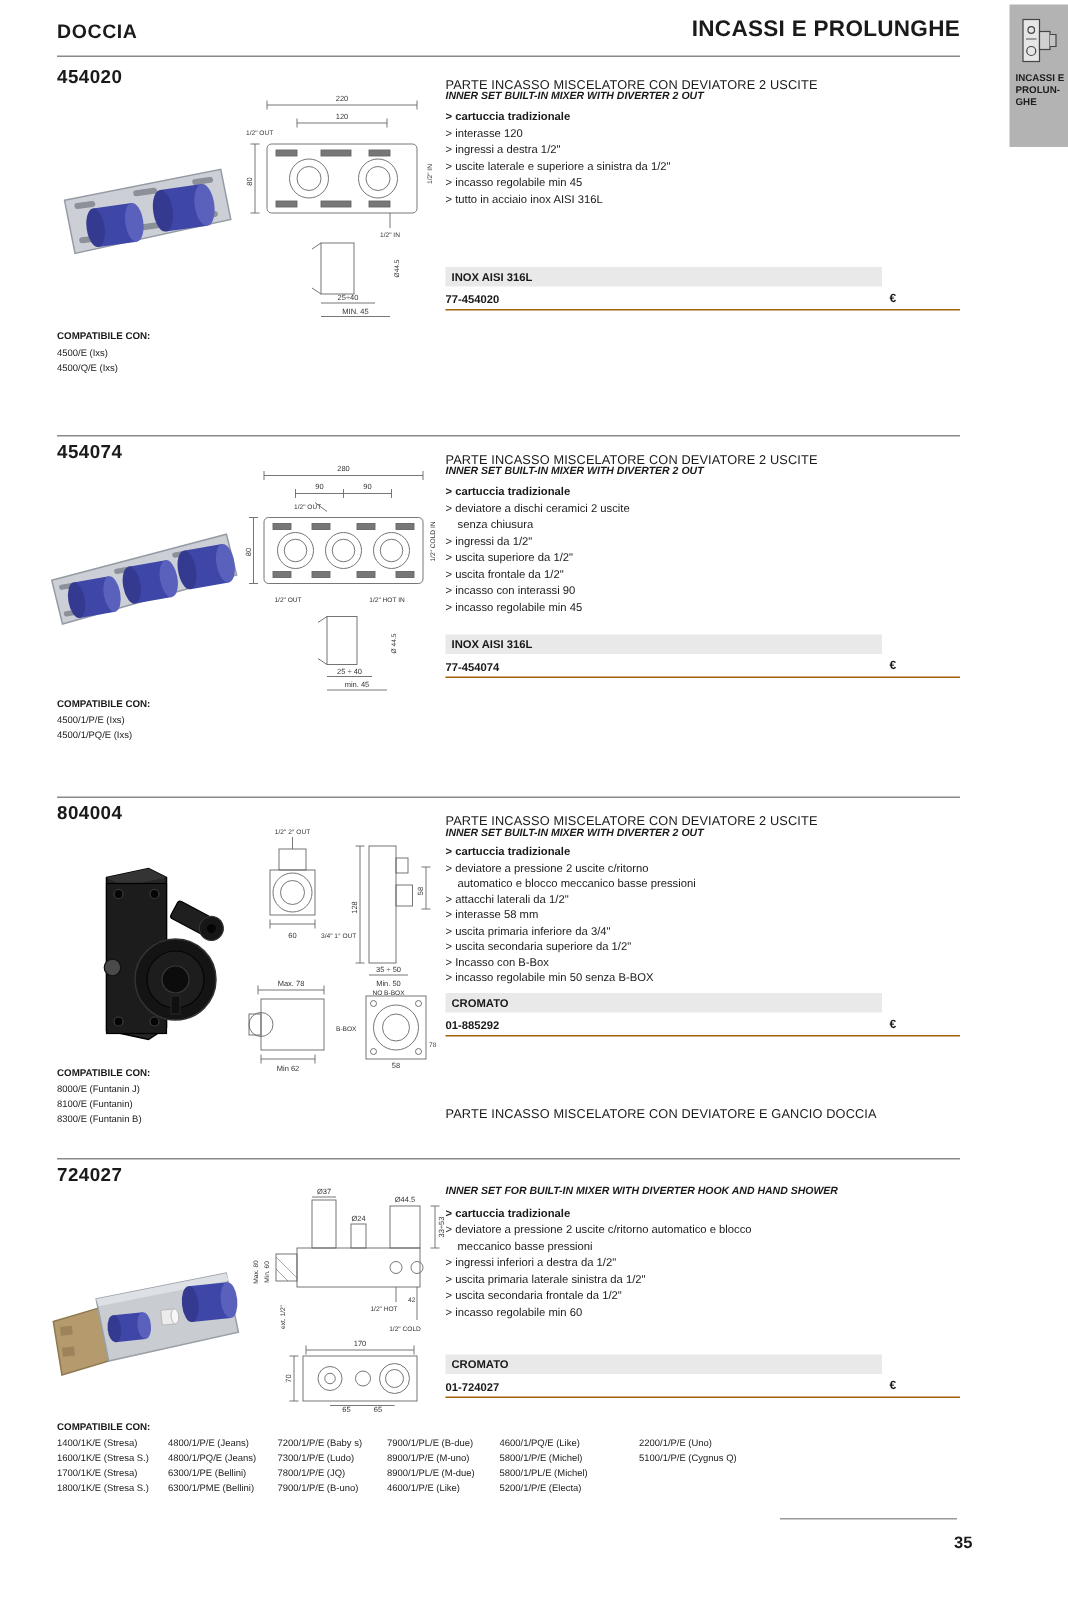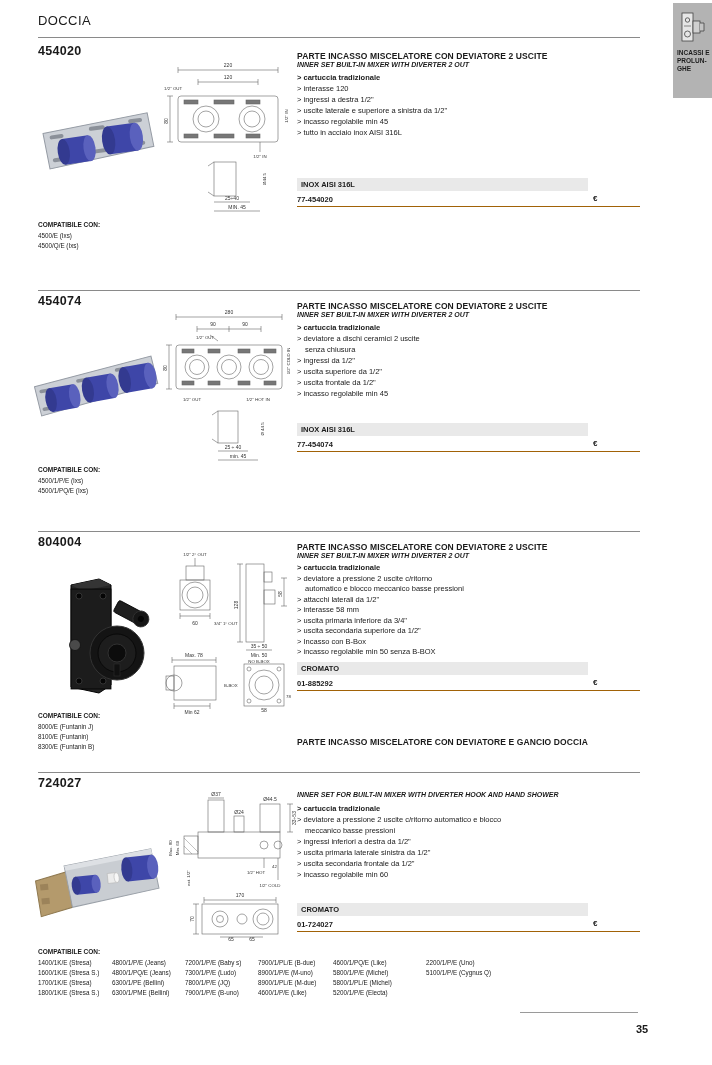--- a/index.html
+++ b/index.html
@@ -1,23 +1,23 @@
 <!DOCTYPE html>
 <html><head>
 <meta charset="utf-8">
 <style>
   html,body{margin:0;padding:0;background:#fff;}
   .page{position:relative;width:712px;height:1065px;background:#fff;overflow:hidden;
         font-family:"Liberation Sans",sans-serif;color:#1a1a1a;}
   .abs{position:absolute;}
-  .hdr-left{left:38px;top:13px;font-size:13px;font-weight:400;letter-spacing:.4px;}
+  .hdr-left{left:38px;top:13px;font-size:13px;font-weight:700;letter-spacing:.4px;}
   .hdr-right{right:72px;top:11px;font-size:15px;font-weight:700;letter-spacing:.2px;}
   .rule{position:absolute;height:0;border-top:1px solid #8a8a8a;}
   .sec-code{left:38px;font-size:12.5px;font-weight:700;letter-spacing:.3px;}
-  .sec-title{left:297px;width:345px;font-size:8.5px;font-weight:700;letter-spacing:.1px;}
+  .sec-title{left:297px;width:345px;font-size:8.5px;font-weight:400;letter-spacing:.1px;}
   .sec-sub{left:297px;width:345px;font-size:7px;font-weight:700;font-style:italic;}
   .features{left:297px;width:345px;margin:0;padding:0;list-style:none;font-size:7.5px;}
   .features li{padding-left:8px;text-indent:-8px;line-height:11px;white-space:pre-line;}
   .features.tight li{line-height:10.5px;}
   .features li::before{content:"> ";}
   .features li:first-child{font-weight:700;}
   .mat-bar{left:297px;width:291px;height:13px;background:#e9e9e9;font-size:7.5px;font-weight:700;
            line-height:13px;padding-left:4px;box-sizing:border-box;}
   .price-row{left:297px;width:343px;height:14px;border-bottom:1px solid #a16207;}
   .price-code{position:absolute;left:0;top:3px;font-size:7.5px;font-weight:700;}
@@ -33,20 +33,21 @@
   .tdraw text{font-size:5px;fill:#333;font-family:"Liberation Sans",sans-serif;}
   .tdraw .sm{font-size:4.4px;}
   svg{display:block;}
 </style>
 </head>
 <body>
 
 <div class="page">
 
   <div class="abs hdr-left">DOCCIA</div>
+  <div class="abs hdr-right">INCASSI E PROLUNGHE</div>
   <div class="rule" style="left:38px;top:37px;width:602px;"></div>
 
   <div class="abs side-tab">
     <svg class="abs" style="left:7px;top:8px;" width="26" height="34" viewBox="0 0 26 34">
       <rect x="2" y="2" width="11" height="28" fill="#e6e6e6" stroke="#444" stroke-width="0.8"></rect>
       <circle cx="7.5" cy="9" r="2.2" fill="none" stroke="#444" stroke-width="0.8"></circle>
       <circle cx="7.5" cy="23" r="3" fill="none" stroke="#444" stroke-width="0.8"></circle>
       <rect x="13" y="10" width="7" height="12" fill="#d0d0d0" stroke="#444" stroke-width="0.8"></rect>
       <path d="M20 12 h4 v8 h-4" fill="#c4c4c4" stroke="#444" stroke-width="0.8"></path>
       <line x1="4" y1="15" x2="11" y2="15" stroke="#444" stroke-width="0.6"></line>
@@ -218,20 +219,21 @@
 
   <div class="abs sec-title" style="top:301px;">PARTE INCASSO MISCELATORE CON DEVIATORE 2 USCITE</div>
   <div class="abs sec-sub" style="top:311px;">INNER SET BUILT-IN MIXER WITH DIVERTER 2 OUT</div>
   <ul class="abs features" style="top:322px;">
     <li>cartuccia tradizionale</li>
     <li>deviatore a dischi ceramici 2 uscite
 senza chiusura</li>
     <li>ingressi da 1/2"</li>
     <li>uscita superiore da 1/2"</li>
     <li>uscita frontale da 1/2"</li>
+    <li>incasso con interassi 90</li>
     <li>incasso regolabile min 45</li>
   </ul>
   <div class="abs mat-bar" style="top:423px;">INOX AISI 316L</div>
   <div class="abs price-row" style="top:437px;">
     <span class="price-code">77-454074</span>
     <span class="price-eur">€</span>
   </div>
   <div class="abs compat-label" style="top:466px;">COMPATIBILE CON:</div>
   <div class="abs compat-list" style="top:476px;">
     <div>4500/1/P/E (Ixs)</div>

